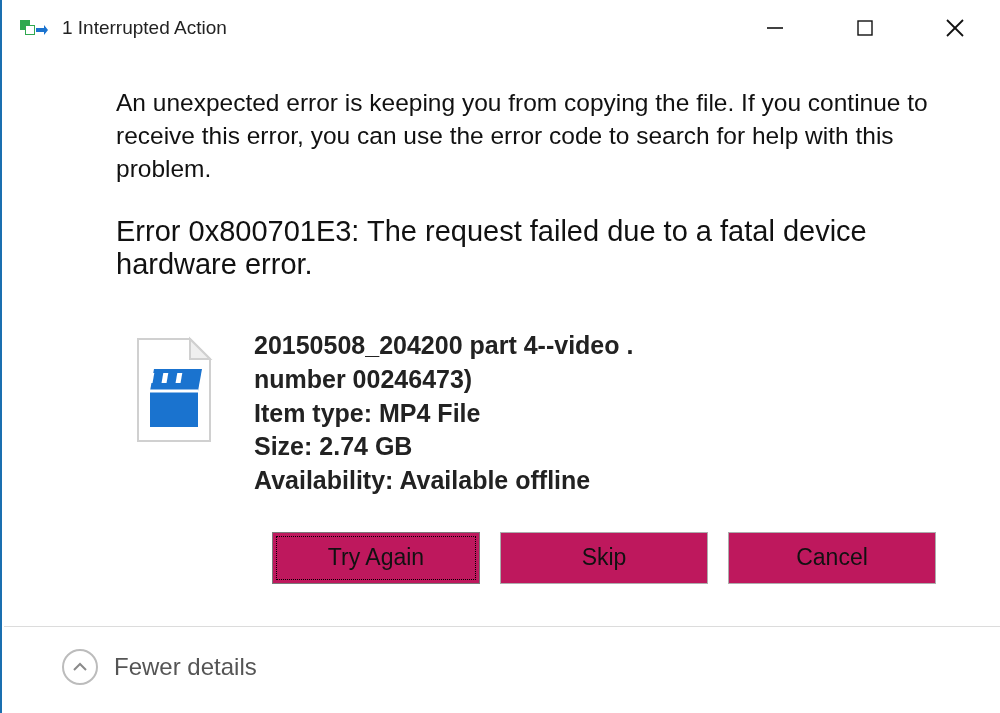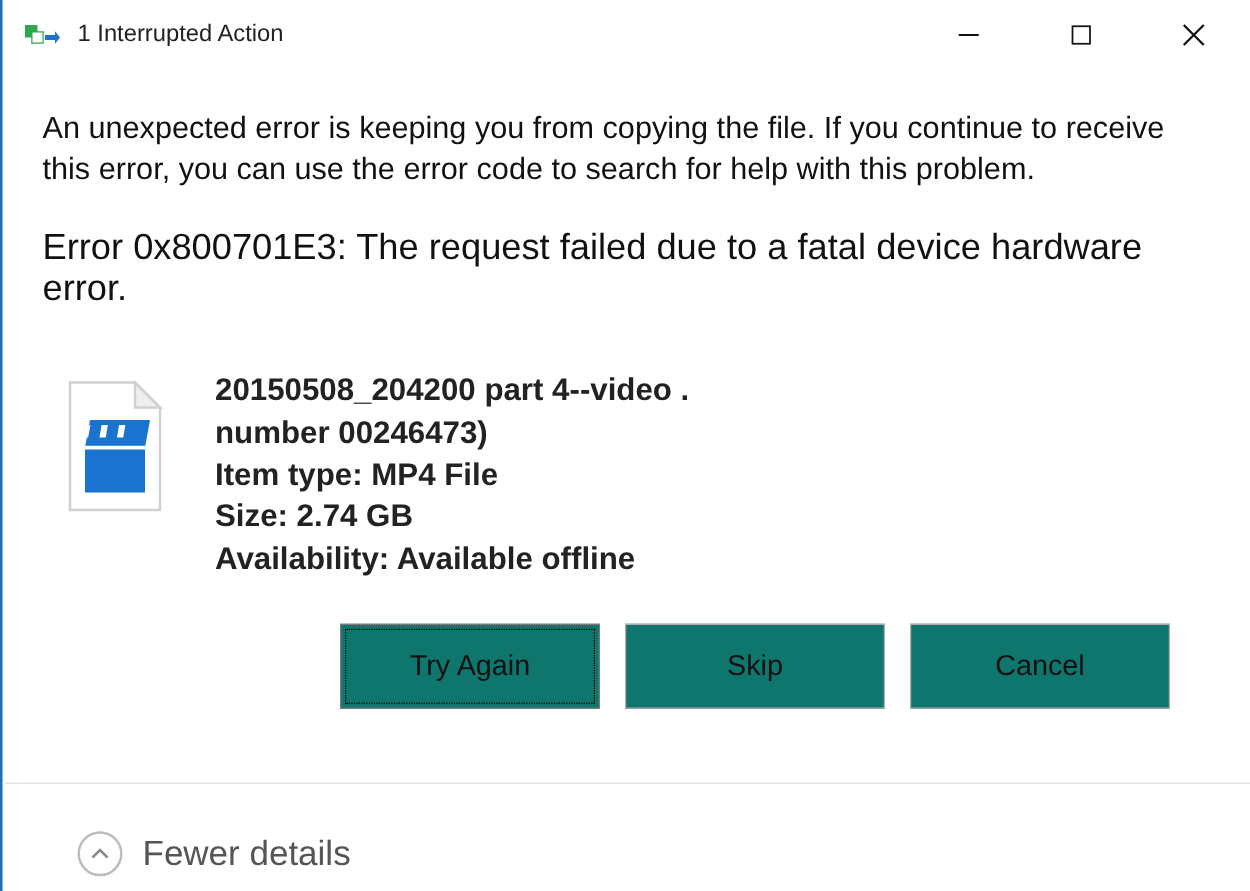--- a/index.html
+++ b/index.html
@@ -43,21 +43,21 @@
   }
   .win-ctrl {
     width: 90px;
     height: 56px;
     display: flex;
     align-items: center;
     justify-content: center;
     color: #111;
   }
   .content {
-    padding: 30px 60px 0 32px;
+    padding: 30px 60px 0 114px;
   }
   .message {
     font-size: 24.5px;
     line-height: 1.35;
     color: #111;
     margin-bottom: 30px;
   }
   .error-line {
     font-size: 29px;
     color: #111;
@@ -82,22 +82,22 @@
   }
   .button-row {
     display: flex;
     justify-content: flex-end;
     gap: 20px;
     margin-top: 34px;
     padding-right: 4px;
   }
   .btn {
     min-width: 208px;
-    height: 68px;
-    background: #0f766e;
+    height: 52px;
+    background: #be185d;
     border: 1px solid #adadad;
     font-size: 23px;
     color: #111;
     display: flex;
     align-items: center;
     justify-content: center;
     font-family: inherit;
     cursor: default;
   }
   .btn.focus {
@@ -109,25 +109,25 @@
     position: absolute;
     left: 2px;
     right: 0;
     bottom: 86px;
     height: 1px;
     background: #dcdcdc;
   }
   .details-toggle {
     position: absolute;
     left: 60px;
-    bottom: 12px;
+    bottom: 28px;
     display: flex;
     align-items: center;
     gap: 16px;
-    font-size: 28px;
+    font-size: 24px;
     color: #555;
   }
   .chevron-circle {
     width: 36px;
     height: 36px;
     border: 2px solid #bcbcbc;
     border-radius: 50%;
     display: flex;
     align-items: center;
     justify-content: center;

